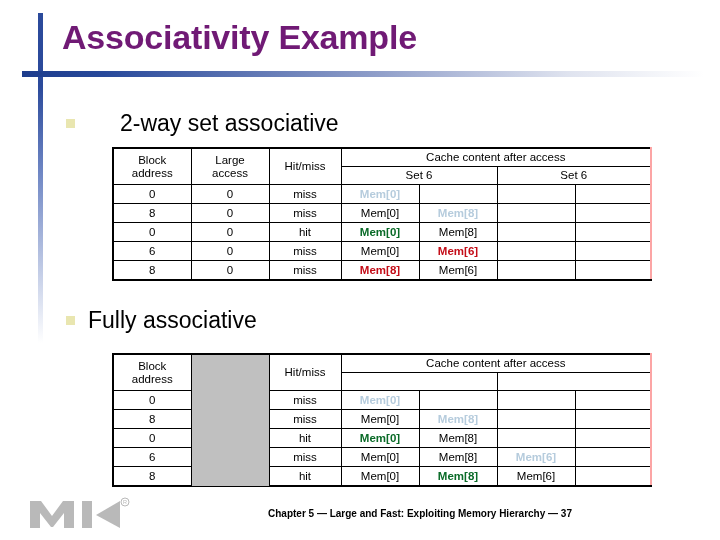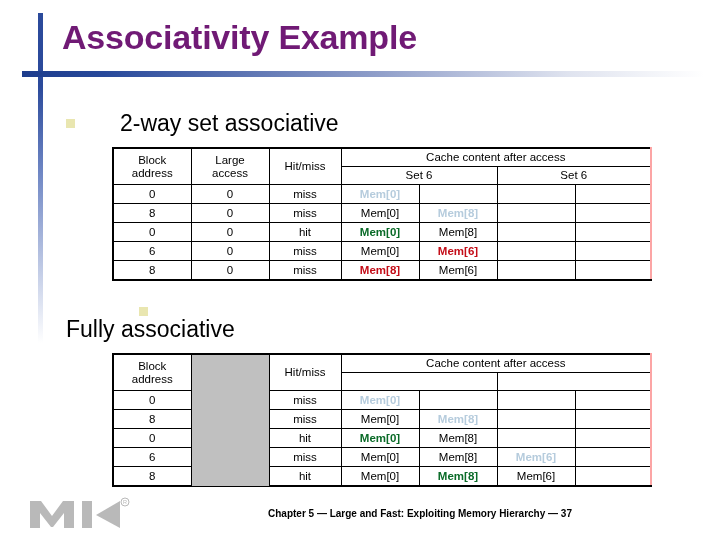--- a/index.html
+++ b/index.html
@@ -57,21 +57,21 @@
     background: #e9e6b0;
     margin-right: 13px;
     flex: none;
   }
   .bullet-text {
     font-size: 23px;
     color: #000000;
     white-space: nowrap;
   }
   #bullet1 { left: 66px; top: 110px; gap: 32px; }
-  #bullet2 { left: 66px; top: 307px; flex-direction: column; }
+  #bullet2 { left: 66px; top: 307px; }
 
   
   .cachetable {
     position: absolute;
     border-collapse: collapse;
     table-layout: fixed;
     font-size: 11.5px;
     color: #000000;
     background: #ffffff;
   }

